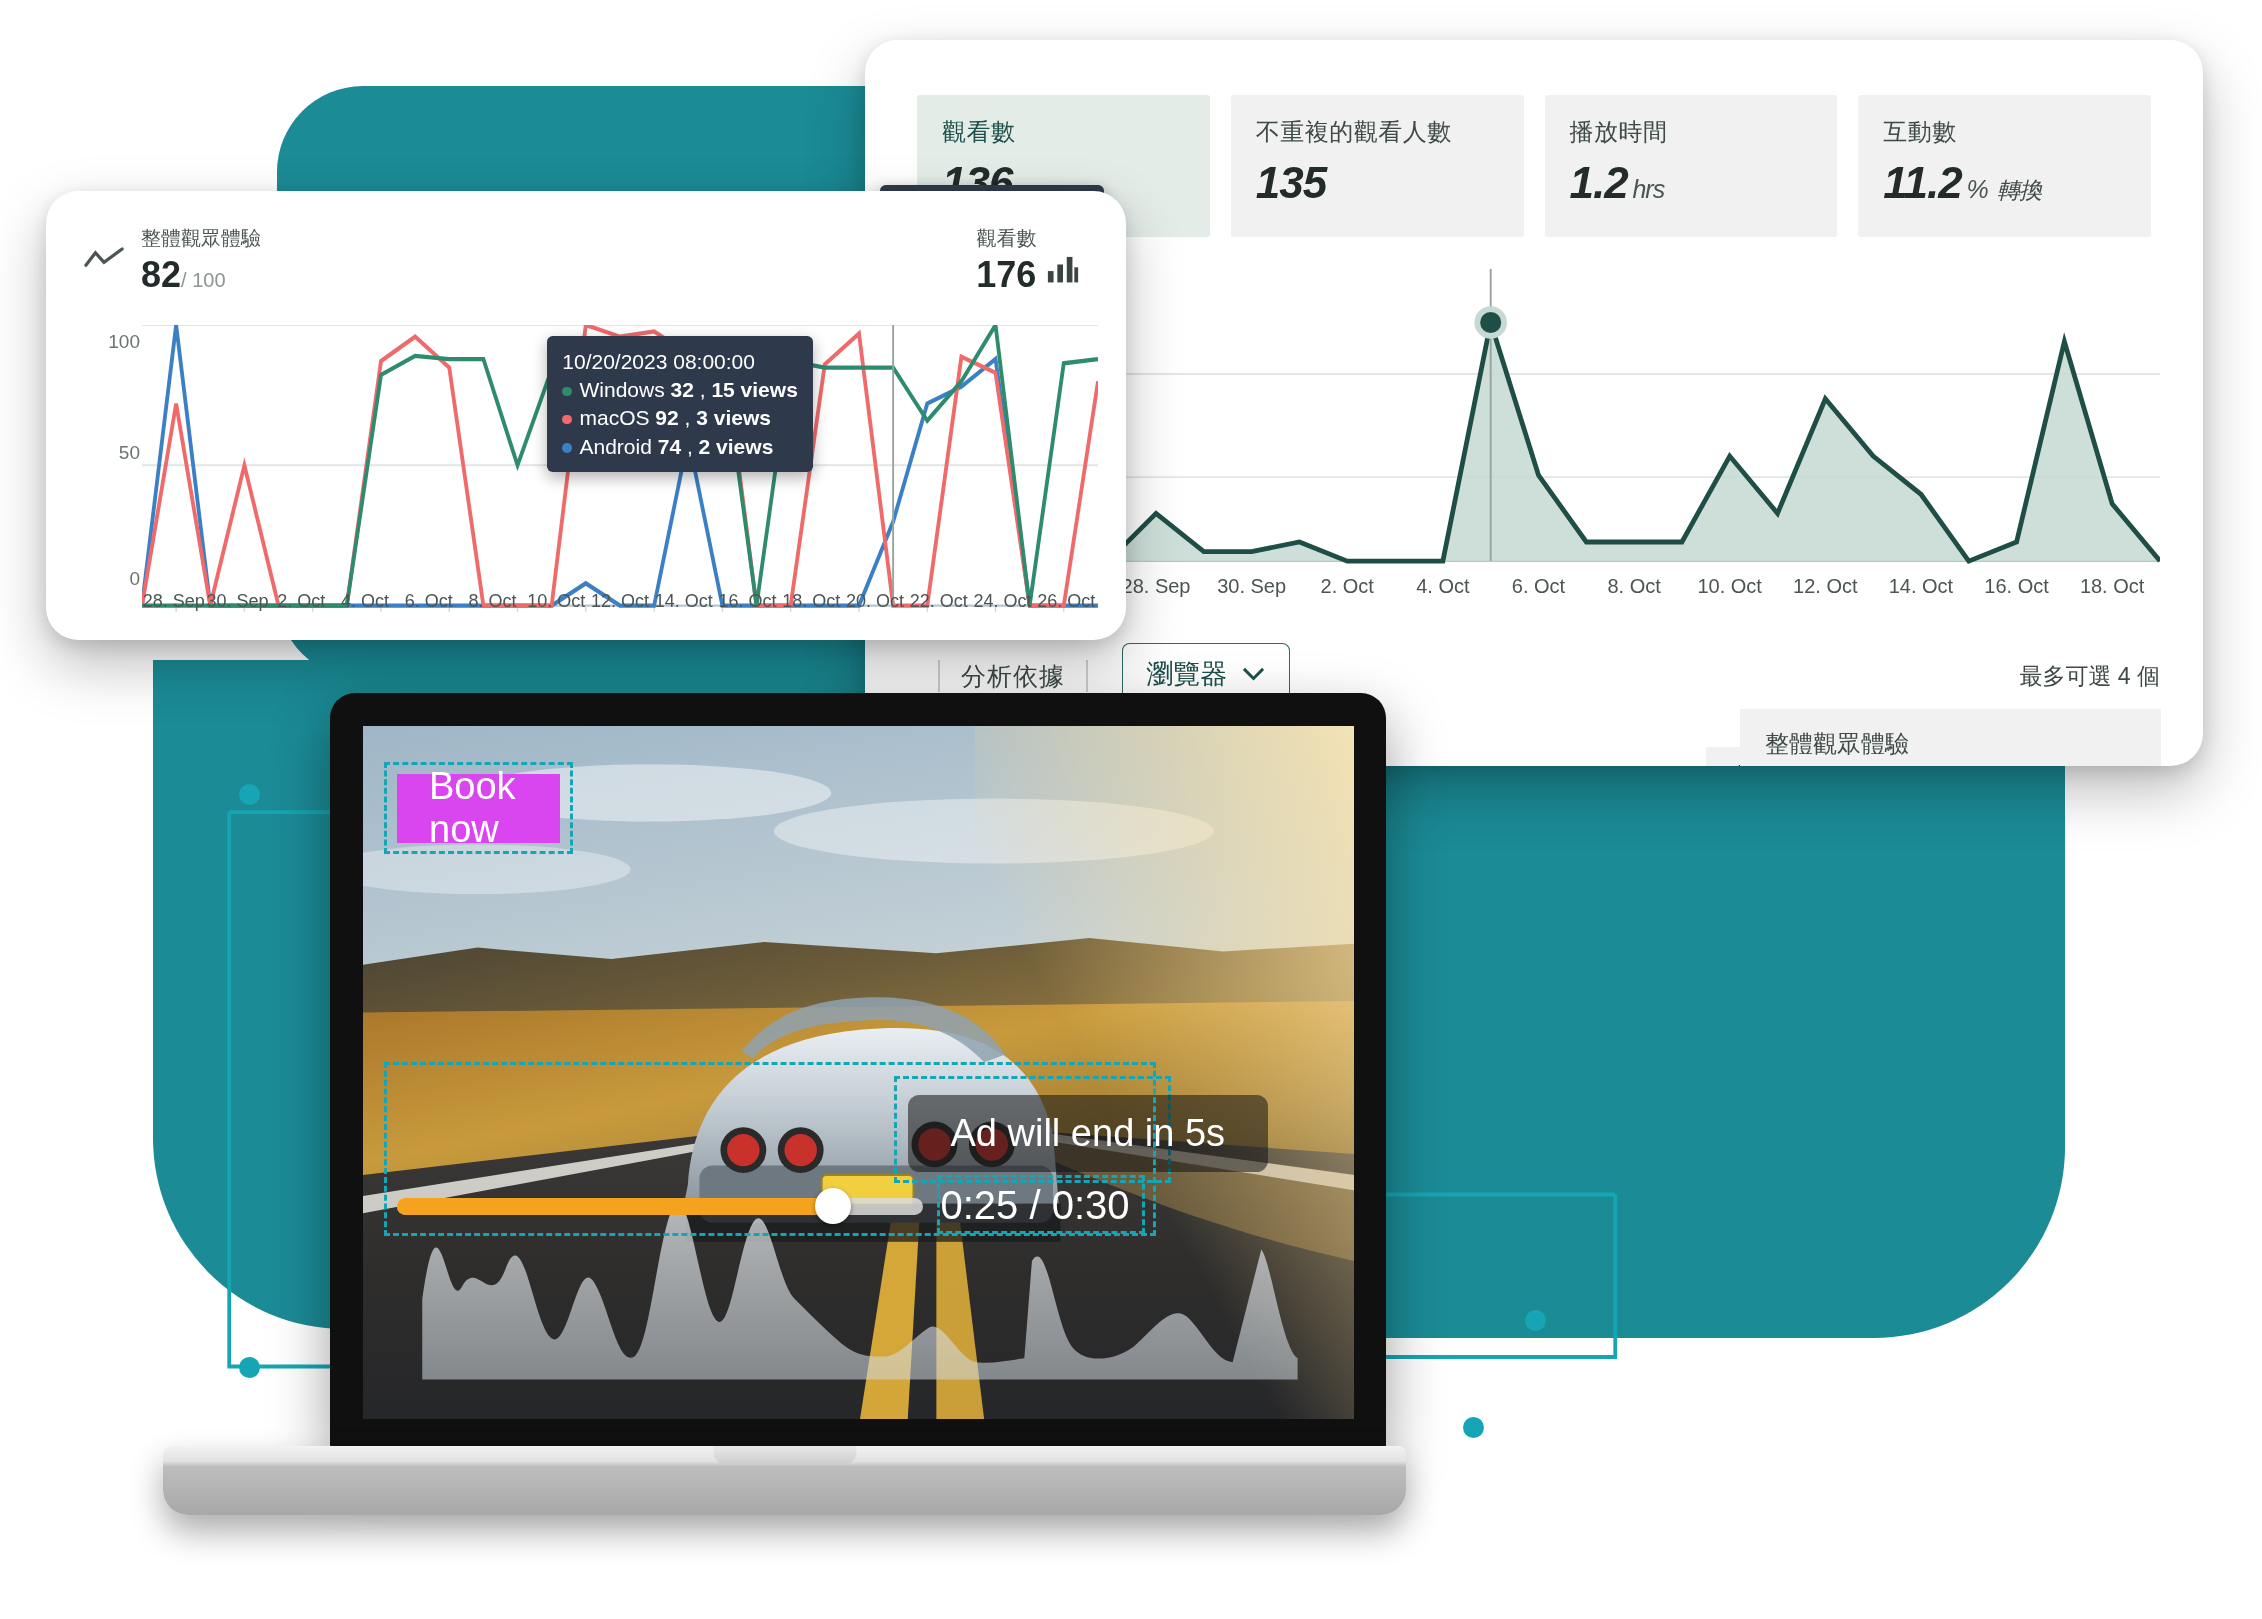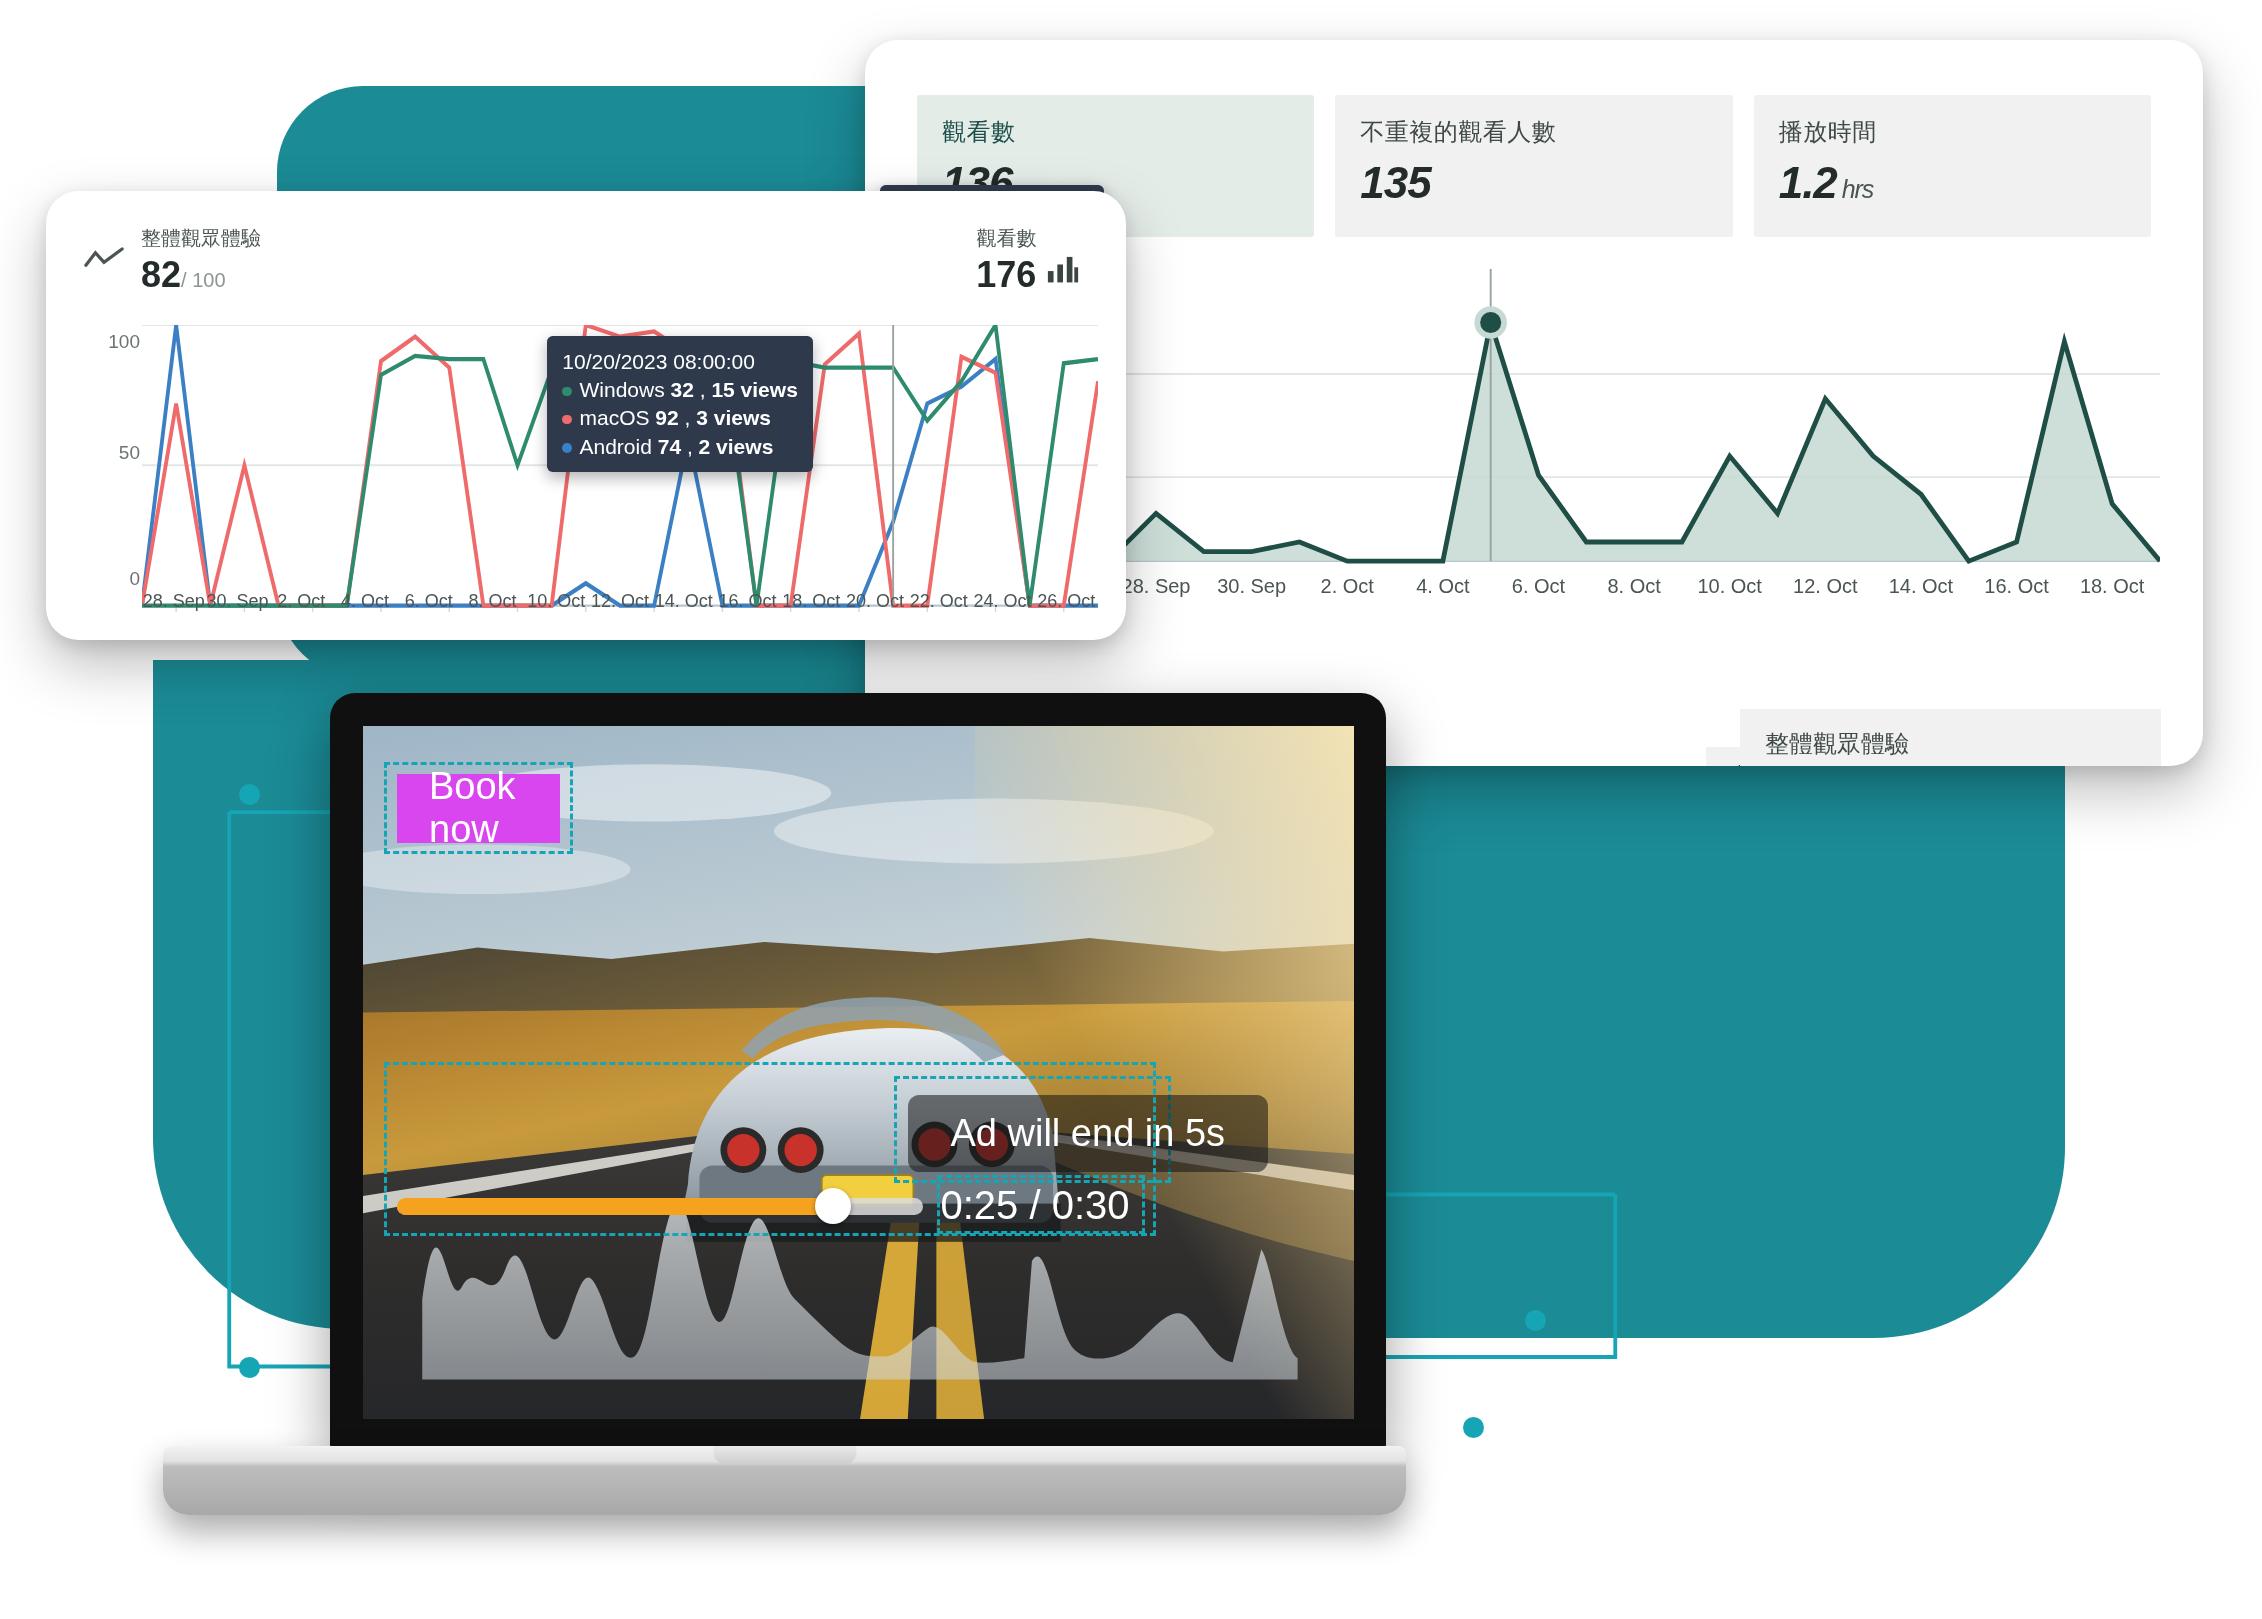--- a/index.html
+++ b/index.html
@@ -177,20 +177,26 @@
         <div class="kpi-value"><span>136</span></div>
       </div>
       <div class="kpi">
         <div class="kpi-label">不重複的觀看人數</div>
         <div class="kpi-value"><span>135</span></div>
       </div>
       <div class="kpi">
         <div class="kpi-label">播放時間</div>
         <div class="kpi-value">
           <span>1.2</span><span class="kpi-unit">hrs</span>
+        </div>
+      </div>
+      <div class="kpi">
+        <div class="kpi-label">互動數</div>
+        <div class="kpi-value">
+          <span>11.2</span><span class="kpi-unit">%</span><span class="kpi-sub">轉換</span>
         </div>
       </div>
     </div>
 
     <div class="area-chart-wrap">
       <svg width="1243" height="315" viewBox="0 0 1300 330" preserveAspectRatio="none">
         <line x1="0" y1="110" x2="1300" y2="110" stroke="#e3e6e5" stroke-width="2"></line>
         <line x1="0" y1="218" x2="1300" y2="218" stroke="#e3e6e5" stroke-width="2"></line>
         <line x1="0" y1="306" x2="1300" y2="306" stroke="#b9c6cf" stroke-width="2"></line>
         <path d="M0,286 L50,296 L100,306 L150,266 L200,306 L250,256 L300,296 L350,296 L400,286 L450,306 L500,306 L550,306 L600,56 L650,216 L700,286 L750,286 L800,286 L850,196 L900,256 L950,136 L1000,196 L1050,236 L1100,306 L1150,286 L1200,76 L1250,246 L1300,306 L1300,306 L0,306 Z" fill="#c6d9d4" opacity="0.85"></path>
@@ -215,20 +221,32 @@
       <span>4. Oct</span>
       <span>6. Oct</span>
       <span>8. Oct</span>
       <span>10. Oct</span>
       <span>12. Oct</span>
       <span>14. Oct</span>
       <span>16. Oct</span>
       <span>18. Oct</span>
     </div>
 
+    <div class="filter-bar">
+      <div class="filter-sep"></div>
+      <div class="filter-label">分析依據</div>
+      <div class="filter-sep"></div>
+      <div class="filter-pill">
+        <span>瀏覽器</span>
+        <svg width="25" height="15.3" viewBox="0 0 26 16">
+          <path d="M3 3 L13 13 L23 3" fill="none" stroke="#1e4f4a" stroke-width="3"></path>
+        </svg>
+      </div>
+      <div class="filter-note">最多可選 4 個</div>
+    </div>
 
     <div class="table-peek">
       <div class="tp-head">
         <div>al</div>
 
       </div>
 
     </div>
 
     <div class="score-panel">

